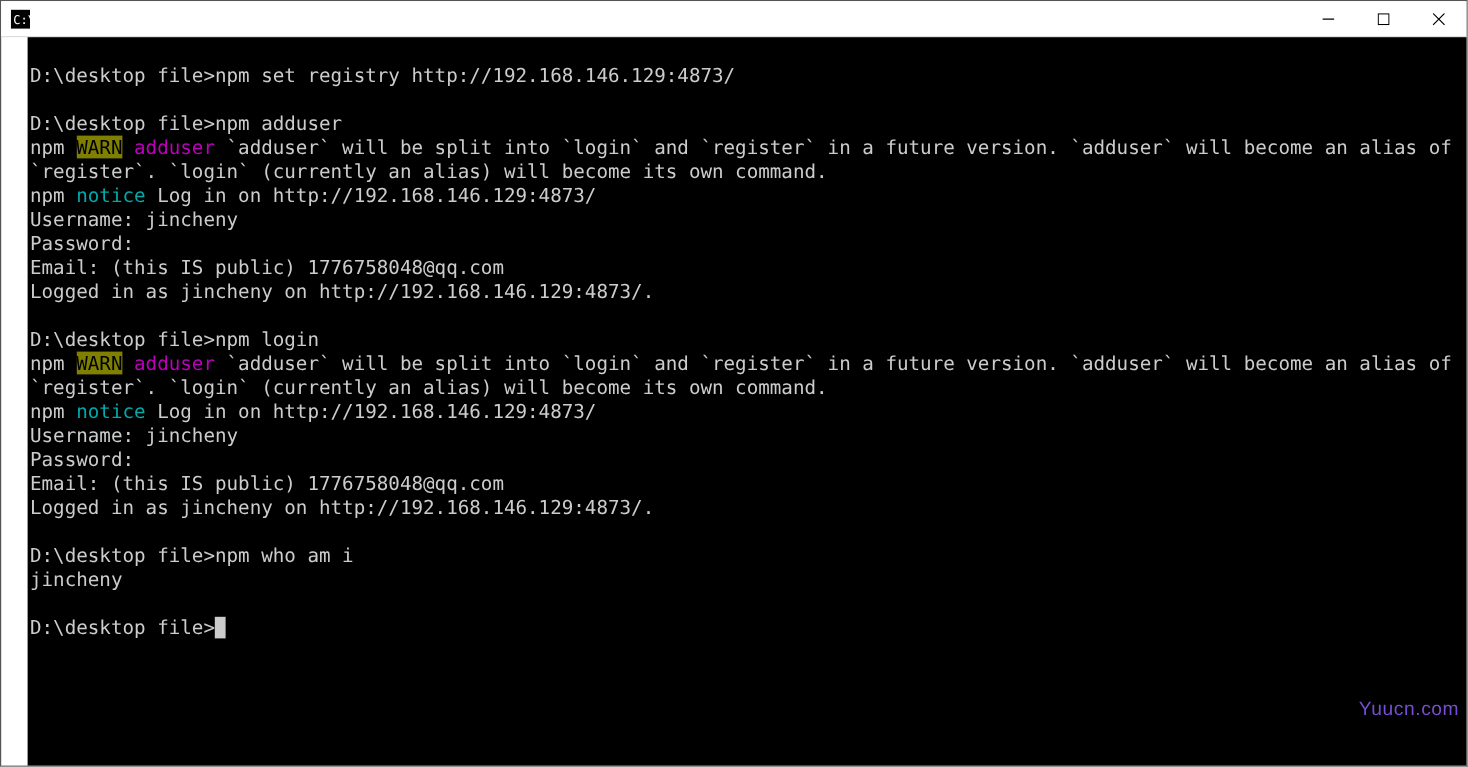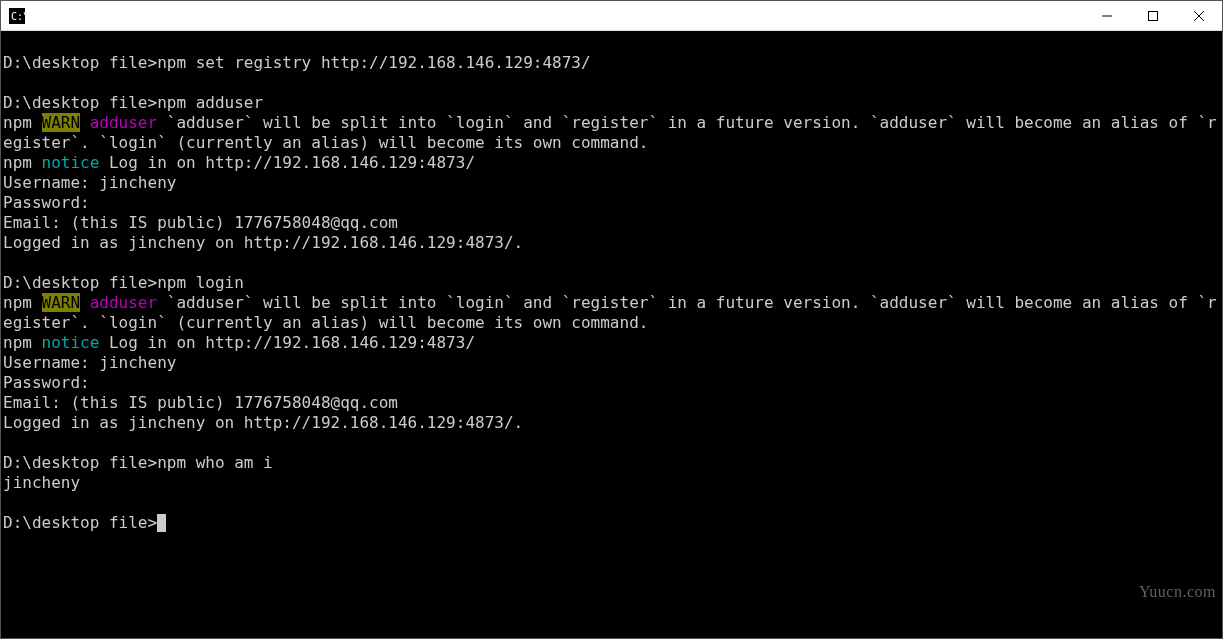--- a/index.html
+++ b/index.html
@@ -4,26 +4,26 @@
 <style>
   * { margin: 0; padding: 0; box-sizing: border-box; }
   body { width: 1223px; height: 639px; font-family: "Microsoft YaHei", sans-serif; background: #f0f0f0; overflow: hidden; }
   .window { width: 100%; height: 100%; display: flex; flex-direction: column; border: 1px solid #555; background: #fff; }
   .title-bar { height: 30px; display: flex; align-items: center; background: #fff; border-bottom: 1px solid #ddd; }
   .title-icon { width: 16px; height: 16px; margin: 0 6px 0 8px; display: flex; align-items: center; justify-content: center; }
   .title-text { font-size: 12px; color: #000; flex: 0 0 auto; }
   .spacer { flex: 1; }
   .win-btn { width: 46px; height: 30px; display: flex; align-items: center; justify-content: center; cursor: pointer; }
   .win-btn svg { width: 10px; height: 10px; stroke: #000; stroke-width: 1; fill: none; }
-  .terminal { flex: 1; background: #000; color: #ccc; font-family: "NSimSun", "SimSun", "Consolas", monospace; font-size: 16px; line-height: 20px; padding: 2px 2px; white-space: pre-wrap; word-break: break-all; overflow: hidden; position: relative; }
+  .terminal { flex: 1; background: #000; color: #ccc; font-family: "NSimSun", "SimSun", "Consolas", monospace; font-size: 16px; line-height: 20px; padding: 2px 2px; white-space: pre-wrap; word-break: break-all; overflow: hidden; position: relative; margin-left: 22px; }
   .warn-badge { background: #808000; color: #000; }
   .adduser-mag { color: #bb00bb; }
   .notice-cyan { color: #00aaaa; }
   .cursor { display: inline-block; width: 9px; height: 18px; background: #ccc; vertical-align: text-bottom; }
-  .watermark { position: absolute; right: 6px; bottom: 36px; color: #737373; font-family: Liberation Serif, serif; font-size: 16px; opacity: 0.85; letter-spacing: 0.5px; }
+  .watermark { position: absolute; right: 6px; bottom: 36px; color: #8b5cf6; font-family: Liberation Sans, sans-serif; font-size: 16px; opacity: 0.85; letter-spacing: 0.5px; }
 </style>
 </head>
 <body>
 
 <div class="window">
   <div class="title-bar">
     <span class="title-icon">
       <svg viewBox="0 0 16 16">
           <rect x="0" y="0" width="16" height="16" fill="#000"></rect>
           <text x="2" y="12" font-size="10" fill="#fff" font-family="monospace">C:\</text>

